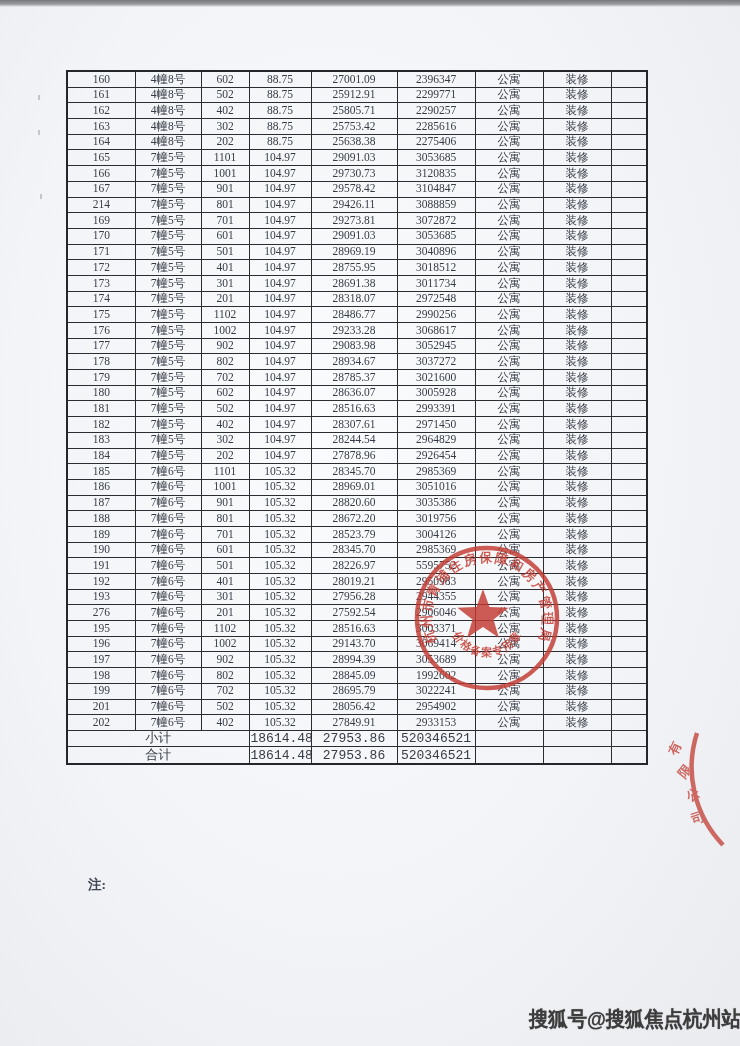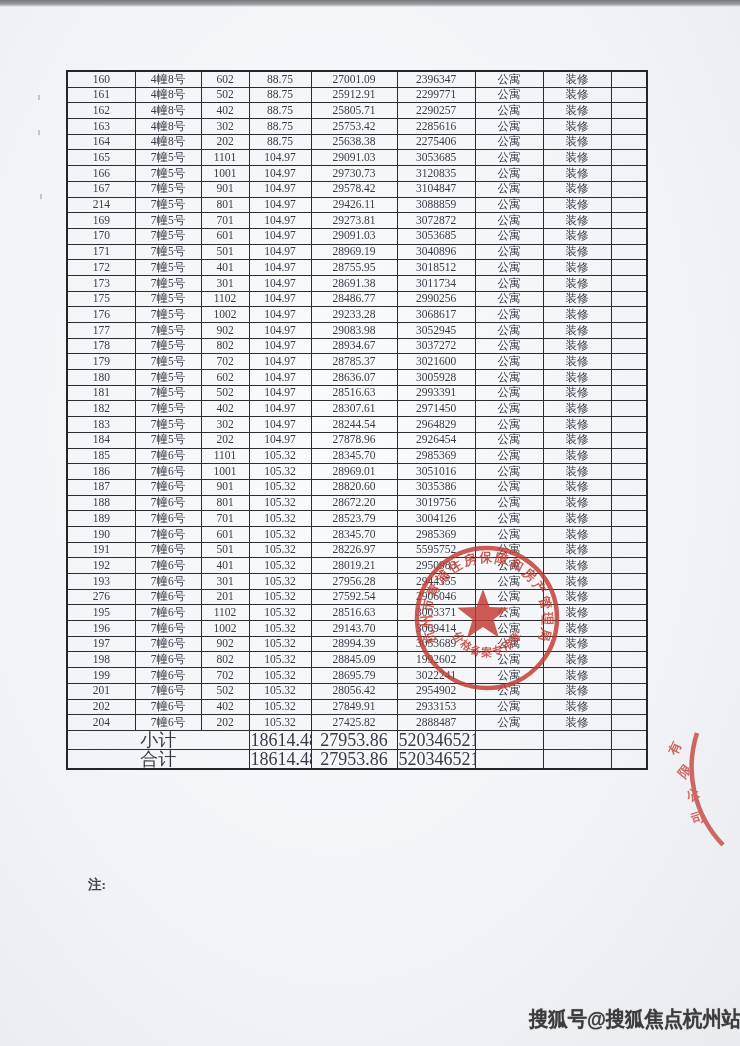--- a/index.html
+++ b/index.html
@@ -25,21 +25,21 @@
   table.pricelist td{
     border:1px solid #2b2d33;
     height:14.7px;
     padding:0 1px;
     text-align:center;vertical-align:middle;
     font-size:11.5px;color:#363b45;
     white-space:nowrap;overflow:hidden;
     line-height:1;
   }
   table.pricelist{border:2px solid #24262b;}
-  table.pricelist tr.summary-row td{height:15.5px;font-size:18px;}
+  table.pricelist tr.summary-row td{height:15.5px;font-size:13px;font-family:Liberation Mono, monospace;}
   .note{
     position:absolute;left:88px;top:876px;
     font-size:13.5px;font-weight:bold;color:#3e4450;
     font-family:"Liberation Serif","DejaVu Serif",serif;
   }
   .watermark{
     position:absolute;left:529px;top:1005px;
     font-family:"Liberation Sans","DejaVu Sans",sans-serif;
     font-size:21px;font-weight:700;color:#3c3c3c;
     white-space:nowrap;transform:scaleX(.92);transform-origin:left center;
@@ -225,20 +225,31 @@
         <td>7幢5号</td>
         <td>301</td>
         <td>104.97</td>
         <td>28691.38</td>
         <td>3011734</td>
         <td>公寓</td>
         <td>装修</td>
         <td></td>
       </tr>
       <tr>
+        <td>174</td>
+        <td>7幢5号</td>
+        <td>201</td>
+        <td>104.97</td>
+        <td>28318.07</td>
+        <td>2972548</td>
+        <td>公寓</td>
+        <td>装修</td>
+        <td></td>
+      </tr>
+      <tr>
         <td>175</td>
         <td>7幢5号</td>
         <td>1102</td>
         <td>104.97</td>
         <td>28486.77</td>
         <td>2990256</td>
         <td>公寓</td>
         <td>装修</td>
         <td></td>
       </tr>
@@ -517,31 +528,20 @@
         <td>装修</td>
         <td></td>
       </tr>
       <tr>
         <td>202</td>
         <td>7幢6号</td>
         <td>402</td>
         <td>105.32</td>
         <td>27849.91</td>
         <td>2933153</td>
-        <td>公寓</td>
-        <td>装修</td>
-        <td></td>
-      </tr>
-      <tr>
-        <td>204</td>
-        <td>7幢6号</td>
-        <td>202</td>
-        <td>105.32</td>
-        <td>27425.82</td>
-        <td>2888487</td>
         <td>公寓</td>
         <td>装修</td>
         <td></td>
       </tr>
       <tr class="summary-row">
         <td colspan="3">小计</td>
         <td>18614.48</td>
         <td>27953.86</td>
         <td>520346521</td>
         <td></td>

